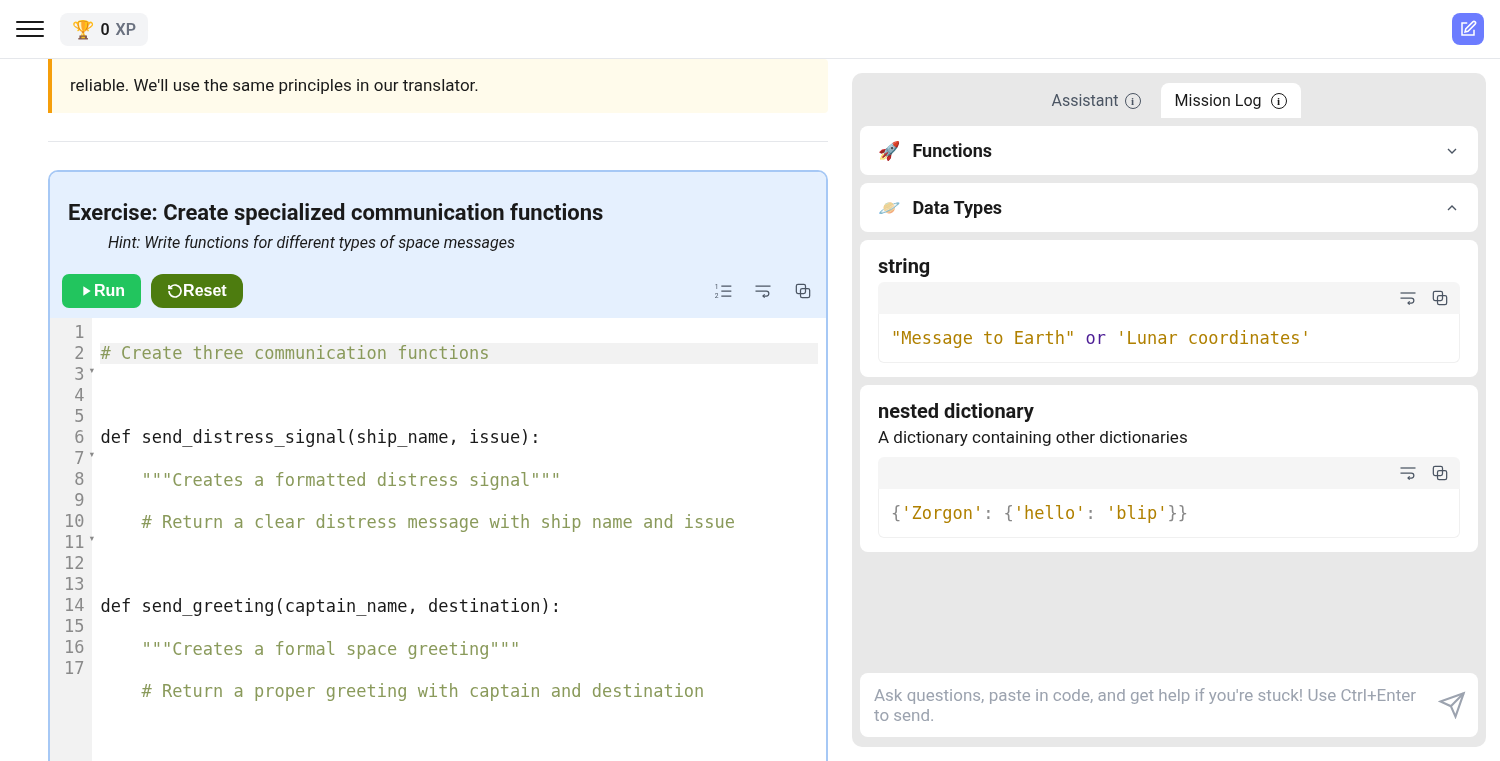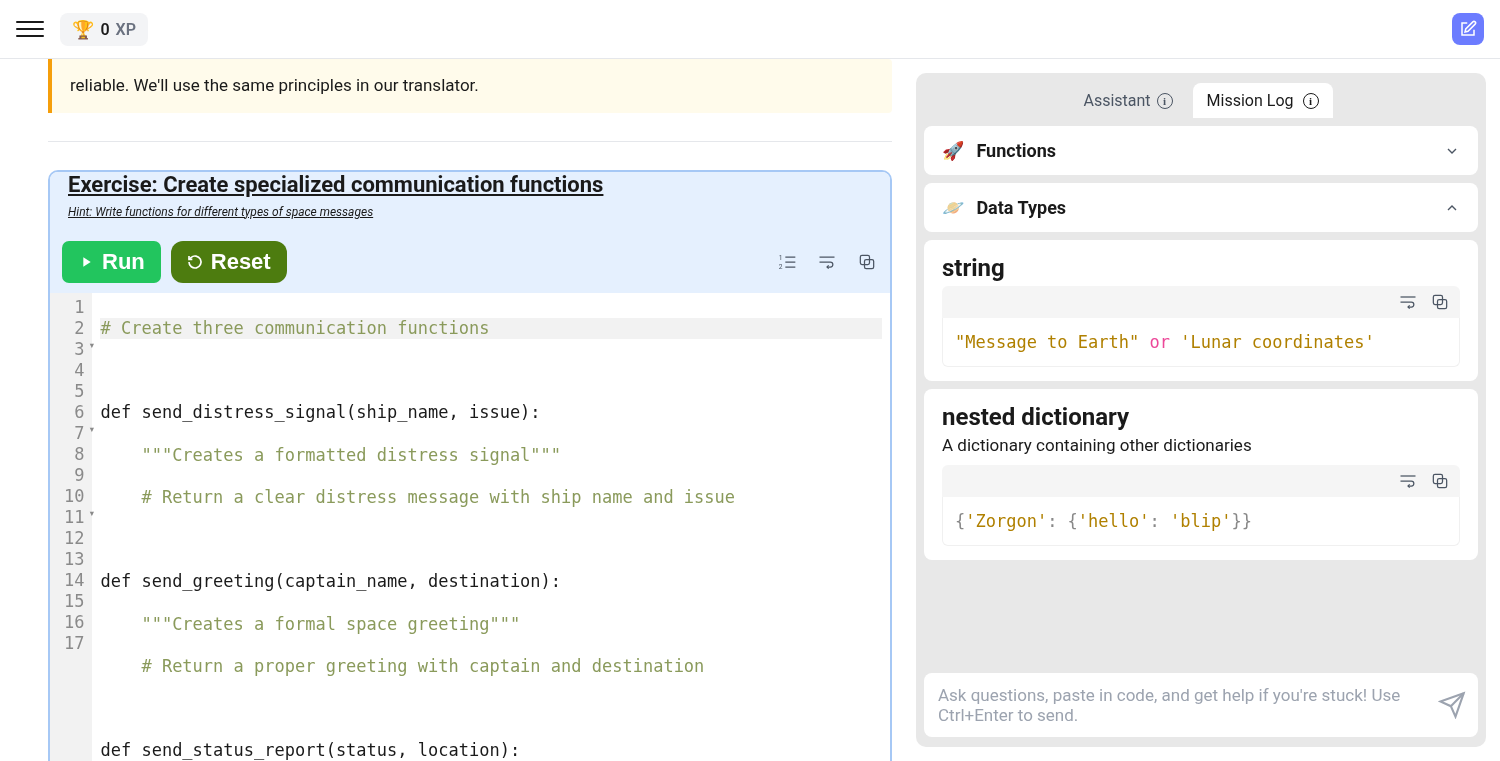--- a/index.html
+++ b/index.html
@@ -11,34 +11,34 @@
 .hamburger span { display: block; height: 2px; background: #1a1a1a; border-radius: 1px; }
 .xp-badge { display: flex; align-items: center; gap: 6px; background: #f3f4f6; border-radius: 8px; padding: 6px 12px; font-weight: 600; }
 .xp-badge .trophy { font-size: 18px; }
 .xp-badge .xp-num { color: #1a1a1a; }
 .xp-badge .xp-label { color: #6b7280; }
 .edit-btn { width: 32px; height: 32px; background: #6c7cff; border-radius: 8px; display: flex; align-items: center; justify-content: center; cursor: pointer; }
 .edit-btn svg { width: 18px; height: 18px; stroke: #fff; fill: none; stroke-width: 2; }
 
 .main-wrap { display: flex; height: calc(100vh - 59px); }
 .left-col { flex: 1; overflow-y: auto; padding: 0 24px 24px 48px; }
-.right-col { width: 584px; padding: 14px 14px 14px 0; display: flex; flex-direction: column; }
+.right-col { width: 648px; padding: 14px 14px 14px 0; display: flex; flex-direction: column; }
 
 .callout { border-left: 4px solid #f59e0b; background: #fffbeb; padding: 14px 18px; margin-bottom: 12px; color: #1a1a1a; font-size: 17px; line-height: 1.5; border-radius: 0 4px 4px 0; }
 
 .divider { border: none; border-top: 1px solid #e5e7eb; margin: 28px 0; }
 
 .exercise-card { border: 2px solid #a6c8f5; border-radius: 10px; overflow: hidden; }
-.exercise-header { background: #e5f0fe; padding: 0 18px 16px; text-decoration: underline; }
+.exercise-header { background: #e5f0fe; padding: 28px 18px 16px; }
 .exercise-title { font-size: 22px; font-weight: 700; margin-bottom: 8px; }
-.exercise-hint { font-style: italic; font-size: 12px; color: #1a1a1a; }
+.exercise-hint { font-style: italic; font-size: 16px; color: #1a1a1a; margin-left: 40px; }
 
 .editor-toolbar { background: #e5f0fe; padding: 6px 12px 10px; display: flex; justify-content: space-between; align-items: center; }
 .toolbar-left { display: flex; gap: 10px; }
-.btn { display: inline-flex; align-items: center; gap: 8px; border: none; border-radius: 7px; padding: 8px 16px; font-size: 22px; font-weight: 600; cursor: pointer; color: #fff; }
+.btn { display: inline-flex; align-items: center; gap: 0; border: none; border-radius: 7px; padding: 8px 16px; font-size: 16px; font-weight: 600; cursor: pointer; color: #fff; }
 .btn-run { background: #22c55e; }
 .btn-reset { background: #4d7c0f; border-radius: 12px; }
 .btn svg { width: 16px; height: 16px; fill: #fff; }
 .toolbar-right { display: flex; gap: 18px; align-items: center; }
 .tool-icon { width: 22px; height: 22px; cursor: pointer; color: #4b5563; display: flex; align-items: center; justify-content: center; }
 .tool-icon svg { width: 20px; height: 20px; stroke: currentColor; fill: none; stroke-width: 1.5; }
 
 .code-editor { display: flex; font-family: "SF Mono", Menlo, Consolas, monospace; font-size: 17px; line-height: 1.25; background: #fff; }
 .gutter { background: #f2f2f2; color: #8a8a8a; text-align: right; padding: 4px 8px 4px 14px; user-select: none; }
 .gutter-line { height: 21px; position: relative; }
@@ -56,27 +56,27 @@
 .tab.active { background: #fff; color: #1a1a1a; gap: 9px; }
 .info-icon { width: 16px; height: 16px; border: 1.5px solid currentColor; border-radius: 50%; display: inline-flex; align-items: center; justify-content: center; font-size: 11px; font-family: serif; font-weight: bold; }
 
 .panel-body { flex: 1; overflow-y: auto; padding: 8px 8px 0; display: flex; flex-direction: column; gap: 8px; }
 .section-header { background: #fff; border-radius: 8px; padding: 14px 18px; display: flex; align-items: center; justify-content: space-between; cursor: pointer; }
 .section-title { display: flex; align-items: center; gap: 12px; font-size: 18px; font-weight: 700; }
 .chevron { width: 16px; height: 16px; }
 .chevron svg { width: 100%; height: 100%; stroke: #4b5563; fill: none; stroke-width: 2; }
 
 .card { background: #fff; border-radius: 8px; padding: 14px 18px; }
-.card-title { font-size: 24px; font-weight: 700; margin-bottom: 4px; }
+.card-title { font-size: 20px; font-weight: 700; margin-bottom: 4px; }
 .card-desc { font-size: 17px; margin-bottom: 10px; }
 .snippet-bar { background: #f5f5f5; border-radius: 6px 6px 0 0; padding: 6px 10px; display: flex; justify-content: flex-end; gap: 12px; }
 .snippet-bar .tool-icon { width: 20px; height: 20px; }
 .snippet-code { background: #fff; border: 1px solid #f0f0f0; border-top: none; border-radius: 0 0 6px 6px; padding: 14px 12px; font-family: "SF Mono", Menlo, Consolas, monospace; font-size: 17px; white-space: pre; overflow-x: auto; }
 .tok-string2 { color: #b08000; }
-.tok-or { color: #ec4899; }
+.tok-or { color: #4c1d95; }
 .tok-punct { color: #888; }
 
 .chat-input-wrap { padding: 10px 8px; }
 .chat-input { background: #fff; border-radius: 8px; padding: 12px 50px 12px 14px; position: relative; min-height: 64px; display: flex; align-items: center; }
 .chat-input textarea { border: none; outline: none; width: 100%; resize: none; font-family: inherit; font-size: 17px; color: #333; background: transparent; }
 .chat-input textarea::placeholder { color: #9ca3af; }
 .send-btn { position: absolute; right: 12px; top: 50%; transform: translateY(-50%); width: 28px; height: 28px; cursor: pointer; color: #9ca3af; }
 .send-btn svg { width: 100%; height: 100%; stroke: currentColor; fill: none; stroke-width: 1.8; }
 </style>
 </head>

